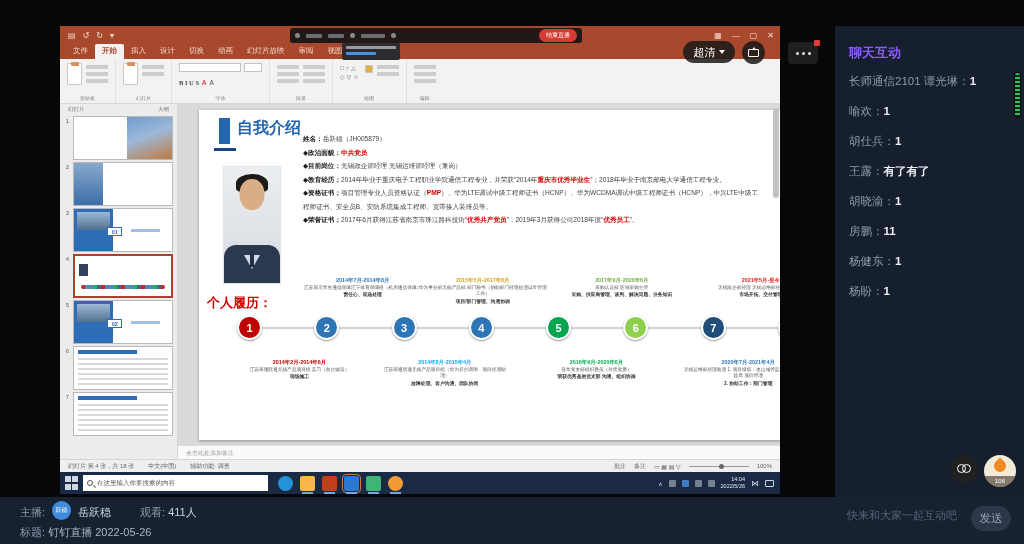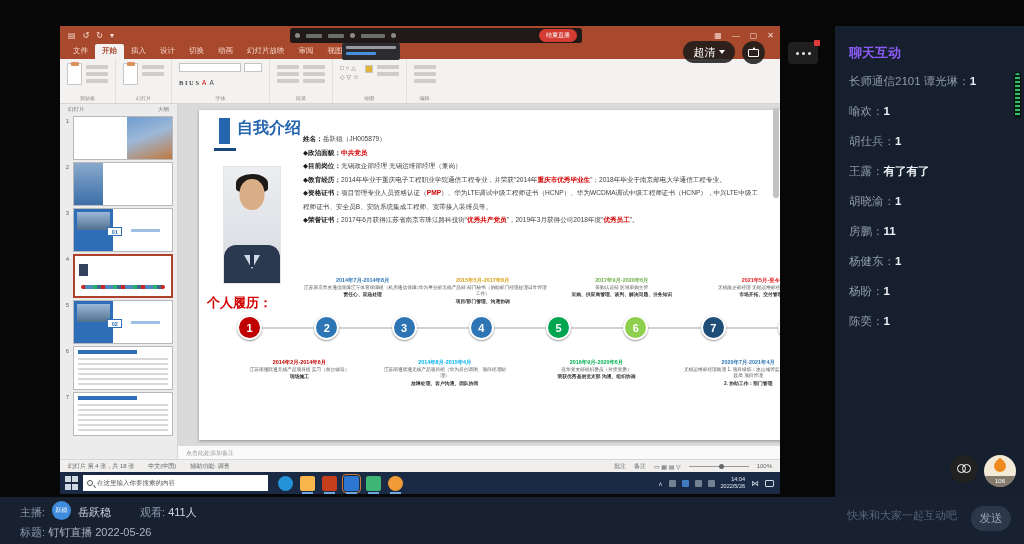--- a/index.html
+++ b/index.html
@@ -551,23 +551,20 @@
         <div class="msg">
           <span class="name">杨健东：</span><span class="val">1</span>
         </div>
 
 
         <div class="msg">
           <span class="name">杨盼：</span><span class="val">1</span>
         </div>
 
 
-        <div class="msg">
-          <span class="name">陈奕：</span><span class="val">1</span>
-        </div>
       </div>
     <div class="sthumb"></div>
     <div class="linkbtn">
       <span class="rings">
           <i></i>
           <i></i>
         </span>
     </div>
     <div class="likebtn">
       <span class="flame"></span>

